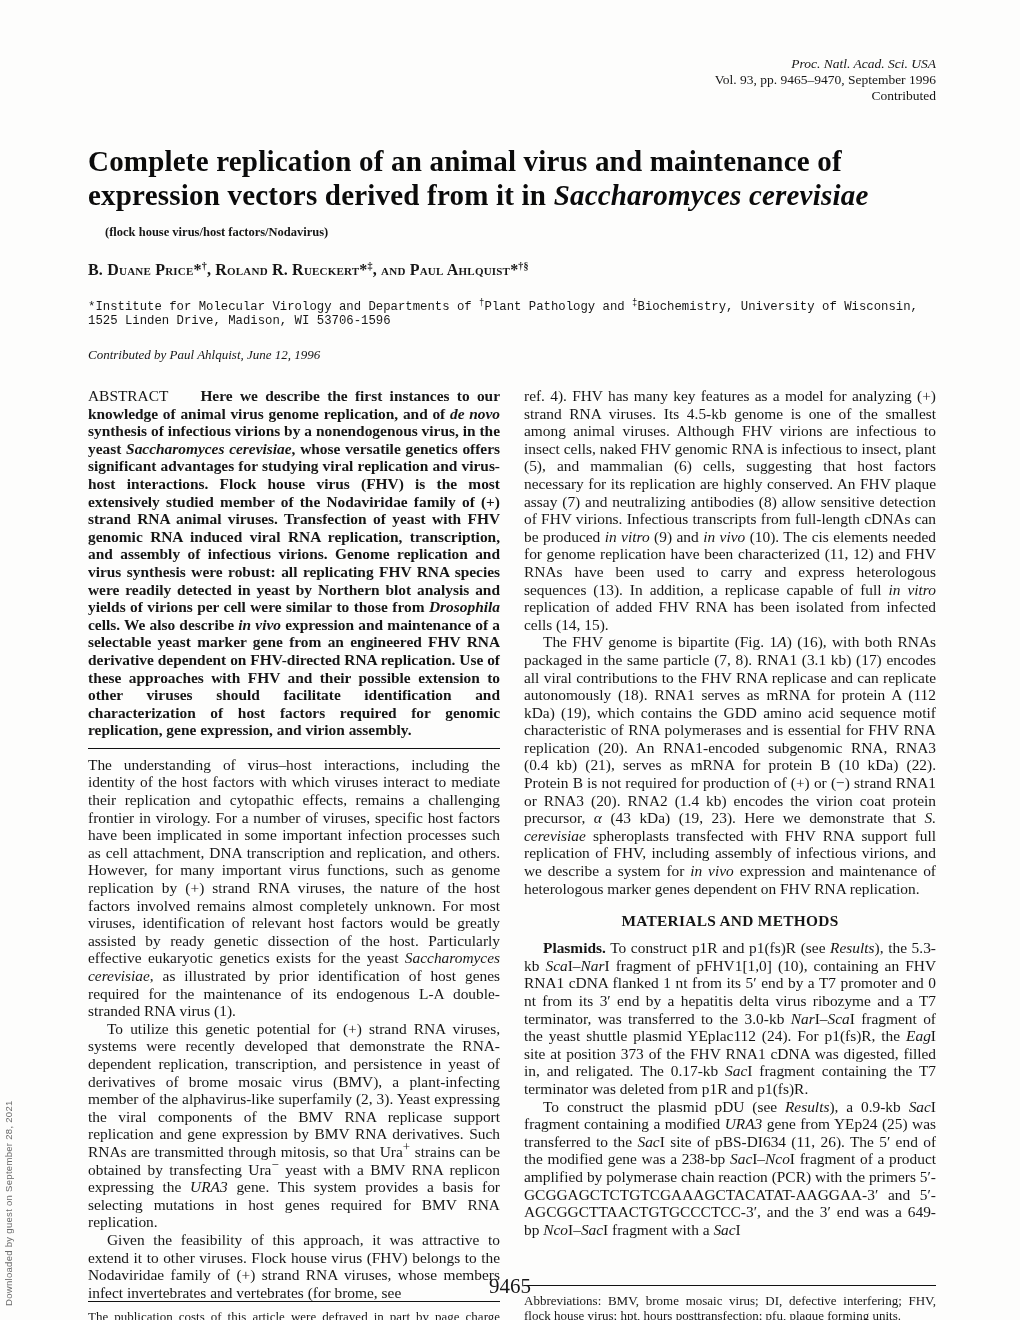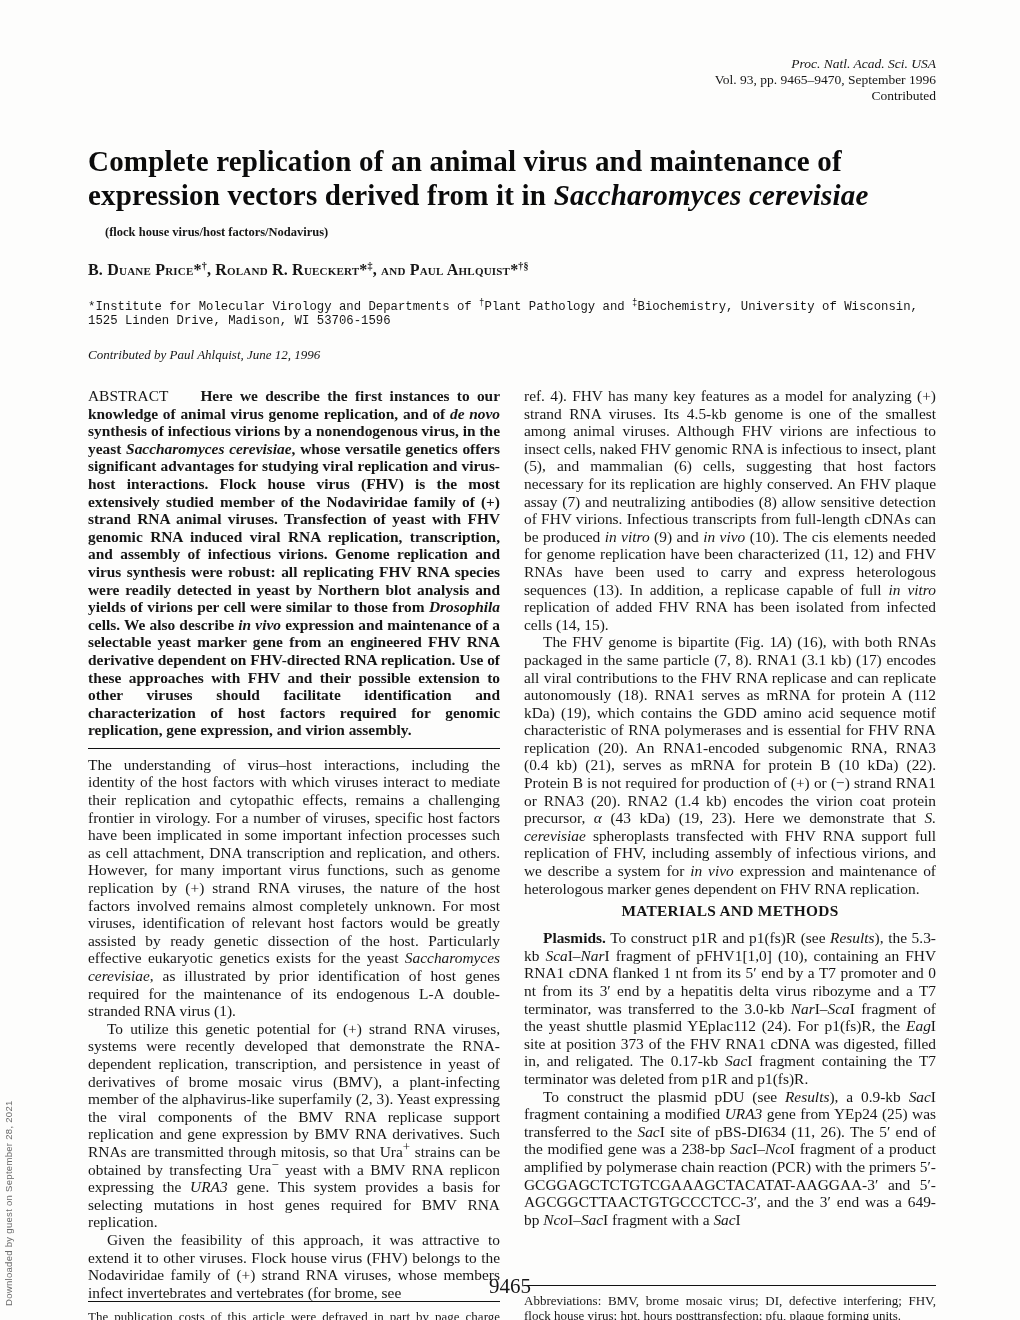--- a/index.html
+++ b/index.html
@@ -101,21 +101,21 @@
     padding-right: 32px;
   }
   .abs-rule {
     border: none;
     border-top: 1.6px solid #111;
     margin: 9px 0 7px 0;
     width: 100%;
   }
   .indent { text-indent: 19px; }
   .methods-heading {
-    margin: 5px 0 9px 0;
+    margin: 15px 0 9px 0;
     font-size: 15.4px;
     font-weight: bold;
     text-align: center;
     letter-spacing: 0.3px;
   }
   .footnote {
     margin-top: auto;
     border-top: 1.6px solid #111;
     padding-top: 7px;
     font-size: 13px;

